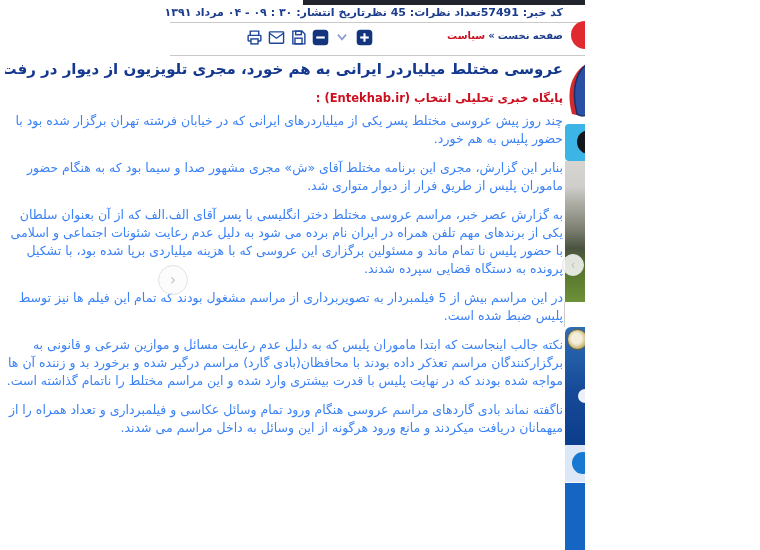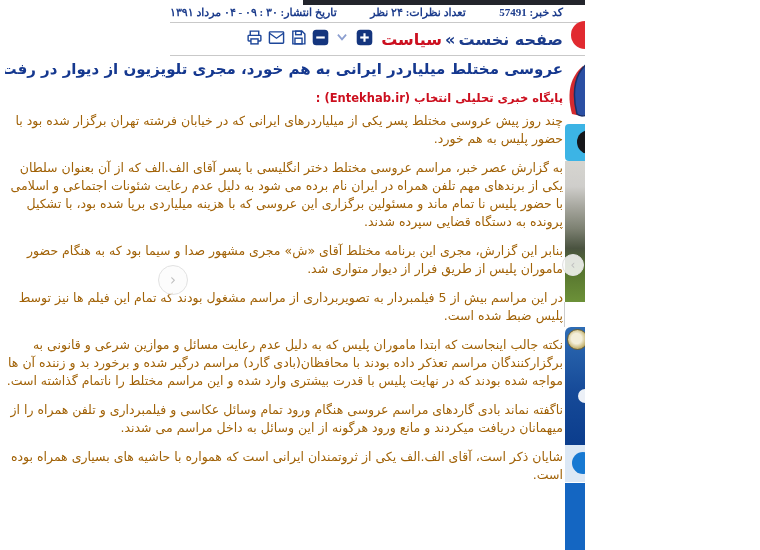--- a/index.html
+++ b/index.html
@@ -4,36 +4,36 @@
 <style>
   html,body{margin:0;padding:0;background:#fff;}
   #page{position:relative;width:760px;height:550px;background:#ffffff;overflow:hidden;
         font-family:"DejaVu Sans",sans-serif;direction:rtl;}
   
   .topbar{position:absolute;left:303px;top:0;width:282px;height:5px;background:#23252c;}
   
   .meta-row{position:absolute;left:170px;top:6px;width:393px;display:flex;
             justify-content:space-between;align-items:center;direction:rtl;
             font-size:11px;font-weight:bold;color:#1c3c8c;}
-  .meta-row span{white-space:nowrap;font-family:Liberation Serif, serif;}
+  .meta-row span{white-space:nowrap;}
   .rule{position:absolute;left:170px;width:415px;height:1px;background:#c9c9c9;}
   .rule1{top:22px;} .rule2{top:55px;}
   
-  .crumbs{position:absolute;right:197px;top:30px;font-size:16px;font-weight:bold;
+  .crumbs{position:absolute;right:197px;top:30px;font-size:10px;font-weight:bold;
           color:#1c3c8c;white-space:nowrap;}
   .crumbs .sec{color:#cc1020;}
   .crumb-sep{direction:ltr;unicode-bidi:bidi-override;color:#1c3c8c;padding:0 3px;}
   .tools{position:absolute;left:245px;top:28px;display:flex;gap:4px;direction:ltr;}
   .tools .tbtn{width:18px;height:18px;display:flex;align-items:center;justify-content:center;cursor:pointer;}
   
   .article{position:absolute;left:5px;top:58px;width:558px;direction:rtl;text-align:right;}
   .headline{margin:0 0 11px 0;font-size:15px;line-height:22px;font-weight:bold;
             color:#15388f;white-space:nowrap;overflow:hidden;}
   .source{margin:0 0 7px 0;font-size:11.5px;font-weight:bold;color:#cc0f1e;white-space:nowrap;text-align:right;}
-  .article p{margin:0 0 11px 0;font-size:12.5px;line-height:18px;color:#a16207;}
+  .article p{margin:0 0 11px 0;font-size:12.5px;line-height:18px;color:#3b82f6;}
   
   .nav-circle{position:absolute;border-radius:50%;background:rgba(252,252,252,.85);
               border:1px solid #e2e2e2;color:#bfbfbf;display:flex;align-items:center;
               justify-content:center;font-size:15px;line-height:1;cursor:pointer;z-index:5;}
   .nav-prev{left:158px;top:265px;width:28px;height:28px;}
   .nav-next{left:562px;top:254px;width:20px;height:20px;font-size:12px;}
   
   .strip{position:absolute;left:563px;top:0;width:22px;height:550px;overflow:hidden;}
   .strip>div,.strip>svg{position:absolute;}
   .s-redcircle{left:8px;top:21px;width:28px;height:28px;border-radius:50%;background:#e12a30;}
@@ -55,21 +55,21 @@
 </style>
 </head>
 <body>
 
 <div id="page">
 
   <div class="topbar"></div>
 
   <div class="meta-row">
     <span>کد خبر: 57491</span>
-    <span>تعداد نظرات: ۲۴ نظر</span>
+    <span>تعداد نظرات: 45 نظر</span>
     <span>تاریخ انتشار: ۳۰ : ۰۹ - ۰۴ مرداد ۱۳۹۱</span>
   </div>
 
   <div class="rule rule1"></div>
 
   <div class="crumbs">
     <span>صفحه نخست</span><span class="crumb-sep">«</span><span class="sec">سیاست</span>
   </div>
 
   <div class="tools">
@@ -112,26 +112,25 @@
       </svg>
     </span>
   </div>
 
   <div class="rule rule2"></div>
 
   <div class="article">
     <h1 class="headline">عروسی مختلط میلیاردر ایرانی به هم خورد، مجری تلویزیون از دیوار در رفت!</h1>
     <div class="source">پایگاه خبری تحلیلی انتخاب (Entekhab.ir) :</div>
     <p>چند روز پیش عروسی مختلط پسر یکی از میلیاردرهای ایرانی که در خیابان فرشته تهران برگزار شده بود با حضور پلیس به هم خورد.</p>
+    <p>بنابر این گزارش، مجری این برنامه مختلط آقای «ش» مجری مشهور صدا و سیما بود که به هنگام حضور ماموران پلیس از طریق فرار از دیوار متواری شد.</p>
     <p>به گزارش عصر خبر، مراسم عروسی مختلط دختر انگلیسی با پسر آقای الف.الف که از آن بعنوان سلطان یکی از برندهای مهم تلفن همراه در ایران نام برده می شود به دلیل عدم رعایت شئونات اجتماعی و اسلامی با حضور پلیس نا تمام ماند و مسئولین برگزاری این عروسی که با هزینه میلیاردی برپا شده بود، با تشکیل پرونده به دستگاه قضایی سپرده شدند.</p>
-    <p>بنابر این گزارش، مجری این برنامه مختلط آقای «ش» مجری مشهور صدا و سیما بود که به هنگام حضور ماموران پلیس از طریق فرار از دیوار متواری شد.</p>
     <p>در این مراسم بیش از 5 فیلمبردار به تصویربرداری از مراسم مشغول بودند که تمام این فیلم ها نیز توسط پلیس ضبط شده است.</p>
     <p>نکته جالب اینجاست که ابتدا ماموران پلیس که به دلیل عدم رعایت مسائل و موازین شرعی و قانونی به برگزارکنندگان مراسم تعذکر داده بودند با محافظان(بادی گارد) مراسم درگیر شده و برخورد بد و زننده آن ها مواجه شده بودند که در نهایت پلیس با قدرت بیشتری وارد شده و این مراسم مختلط را ناتمام گذاشته است.</p>
-    <p>ناگفته نماند بادی گاردهای مراسم عروسی هنگام ورود تمام وسائل عکاسی و فیلمبرداری و تلفن همراه را از میهمانان دریافت میکردند و مانع ورود هرگونه از این وسائل به داخل مراسم می شدند.</p>
-    <p>شایان ذکر است، آقای الف.الف یکی از ثروتمندان ایرانی است که همواره با حاشیه های بسیاری همراه بوده است.</p>
+    <p>ناگفته نماند بادی گاردهای مراسم عروسی هنگام ورود تمام وسائل عکاسی و فیلمبرداری و تعداد همراه را از میهمانان دریافت میکردند و مانع ورود هرگونه از این وسائل به داخل مراسم می شدند.</p>
   </div>
 
   <div class="nav-circle nav-prev">
     <span>‹</span>
   </div>
   <div class="nav-circle nav-next">
     <span>›</span>
   </div>
 
   <div class="strip">

